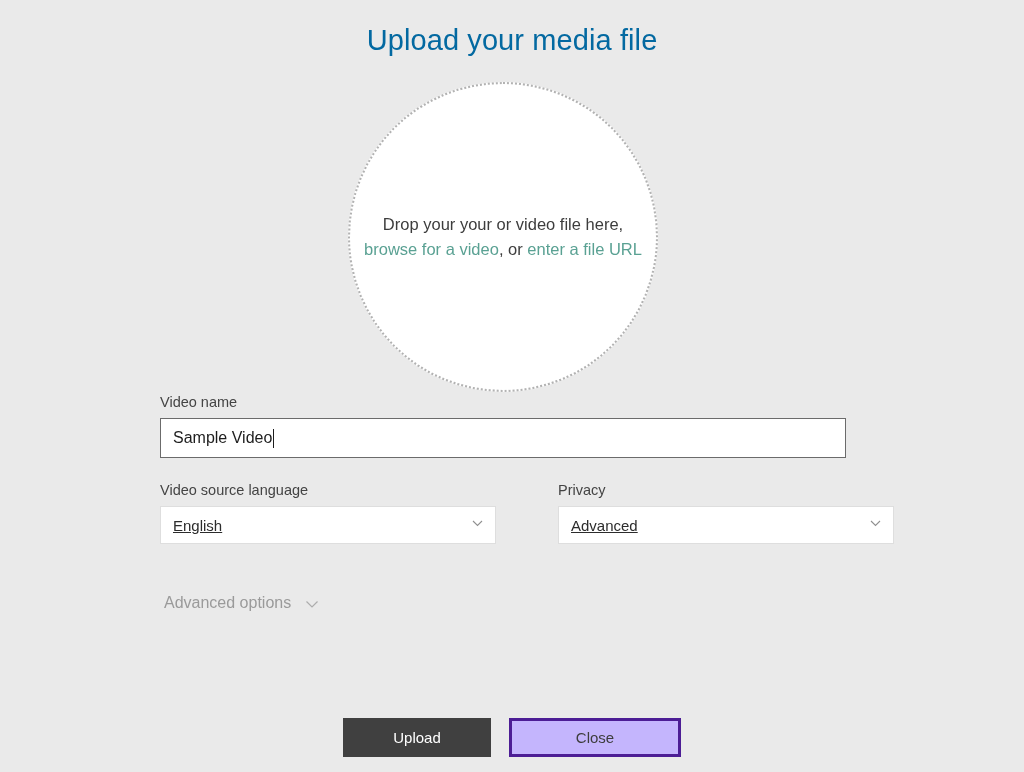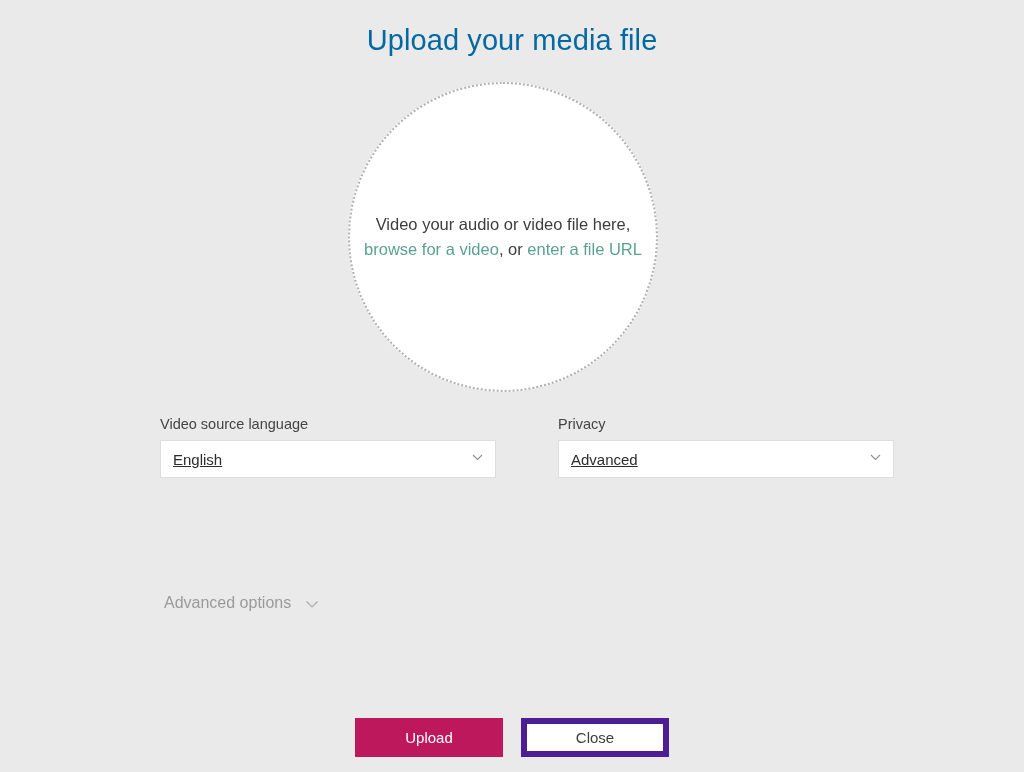--- a/index.html
+++ b/index.html
@@ -167,46 +167,53 @@
     font-family: "Liberation Sans", sans-serif;
     font-size: 15px;
     display: flex;
     align-items: center;
     justify-content: center;
     cursor: pointer;
     border: none;
   }
   .btn-upload {
     width: 148px;
-    background: #be185d;
+    background: #404040;
     color: #ffffff;
     margin-right: 18px;
     text-align: center;
   }
   .btn-close {
-    width: 148px;
-    background: #ffffff;
+    width: 172px;
+    background: #c4b5fd;
     color: #3d3d3d;
-    border: 6px solid #4c1d95;
+    border: 3px solid #4c1d95;
   }
 </style>
 </head>
 <body>
 
 <div class="page-title">Upload your media file</div>
 
 <div class="dropzone">
   <div class="dropzone-text">
-    <span class="dz-line1">Video your audio or video file here,</span>
+    <span class="dz-line1">Drop your your or video file here,</span>
     <span class="dz-line2"><span class="dz-link">browse for a video</span><span class="dz-comma">, or </span><span class="dz-link">enter a file URL</span></span>
   </div>
 </div>
 
 <div class="form-area">
 
+  <div>
+    <div class="field-label">Video name</div>
+    <div class="text-input">
+      <span>Sample Video</span>
+        <span class="caret"></span>
+    </div>
+  </div>
 
   <div class="row-two">
 
     <div class="col-left">
       <div class="field-label">Video source language</div>
       <div class="select-box">
         <span>English</span>
         <span class="chevron">
           <svg width="11" height="11" viewBox="0 0 11 11">
             <path d="M1 3 L5.5 7.5 L10 3" fill="none" stroke="#909090" stroke-width="1.1"></path>

